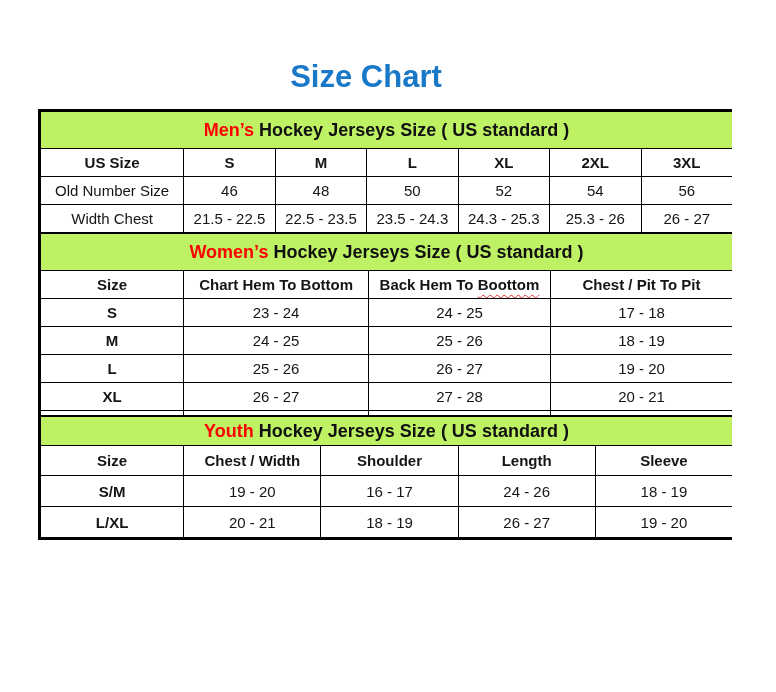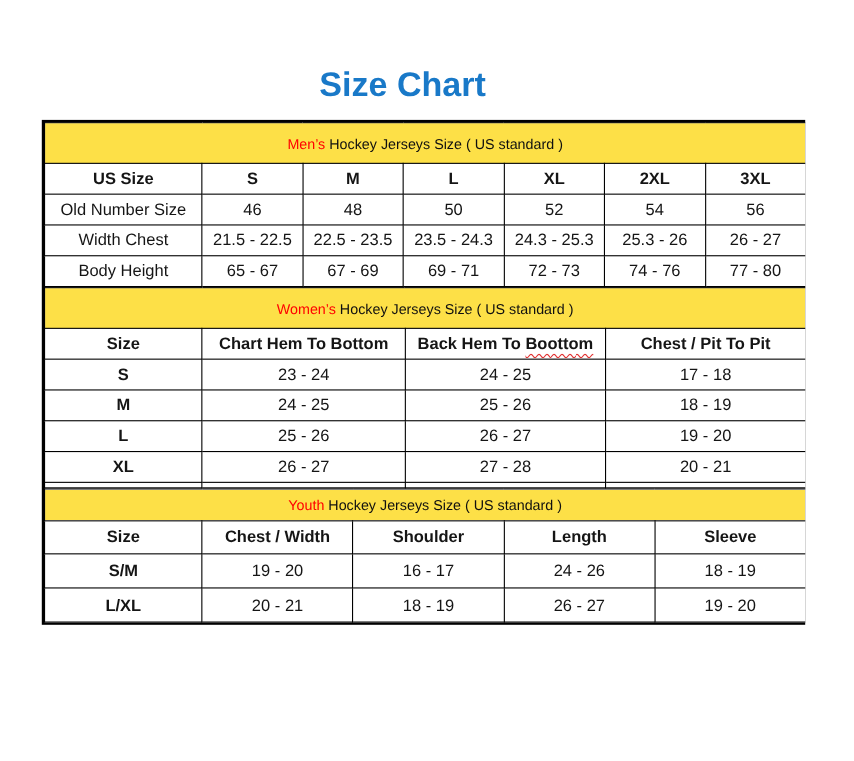--- a/index.html
+++ b/index.html
@@ -38,23 +38,23 @@
     text-align: center;
     vertical-align: middle;
     padding: 0 2px;
     font-size: 15px;
     overflow: hidden;
     white-space: nowrap;
   }
 
   
   tr.band td {
-    background: #fde047;
-    font-size: 13px;
-    font-weight: normal;
+    background: #bef264;
+    font-size: 18px;
+    font-weight: bold;
   }
   tr.band-men    td { height: 37px; }
   tr.band-women  td { height: 37px; }
   tr.band-youth  td { height: 29px; }
   .band-highlight { color: #ff0000; }
   .band-rest      { color: #101010; }
 
   
   tr.hdr td { font-weight: bold; }
   .t-men  tr.hdr td  { height: 28px; }
@@ -128,29 +128,20 @@
         <td>56</td>
       </tr>
       <tr class="data">
         <td>Width Chest</td>
         <td>21.5 - 22.5</td>
         <td>22.5 - 23.5</td>
         <td>23.5 - 24.3</td>
         <td>24.3 - 25.3</td>
         <td>25.3 - 26</td>
         <td>26 - 27</td>
-      </tr>
-      <tr class="data">
-        <td>Body Height</td>
-        <td>65 - 67</td>
-        <td>67 - 69</td>
-        <td>69 - 71</td>
-        <td>72 - 73</td>
-        <td>74 - 76</td>
-        <td>77 - 80</td>
       </tr>
     </tbody>
       </table>
 
     <table class="t-women">
       <colgroup>
         <col class="c-label">
           <col class="c-front">
           <col class="c-back">
           <col class="c-chest">

